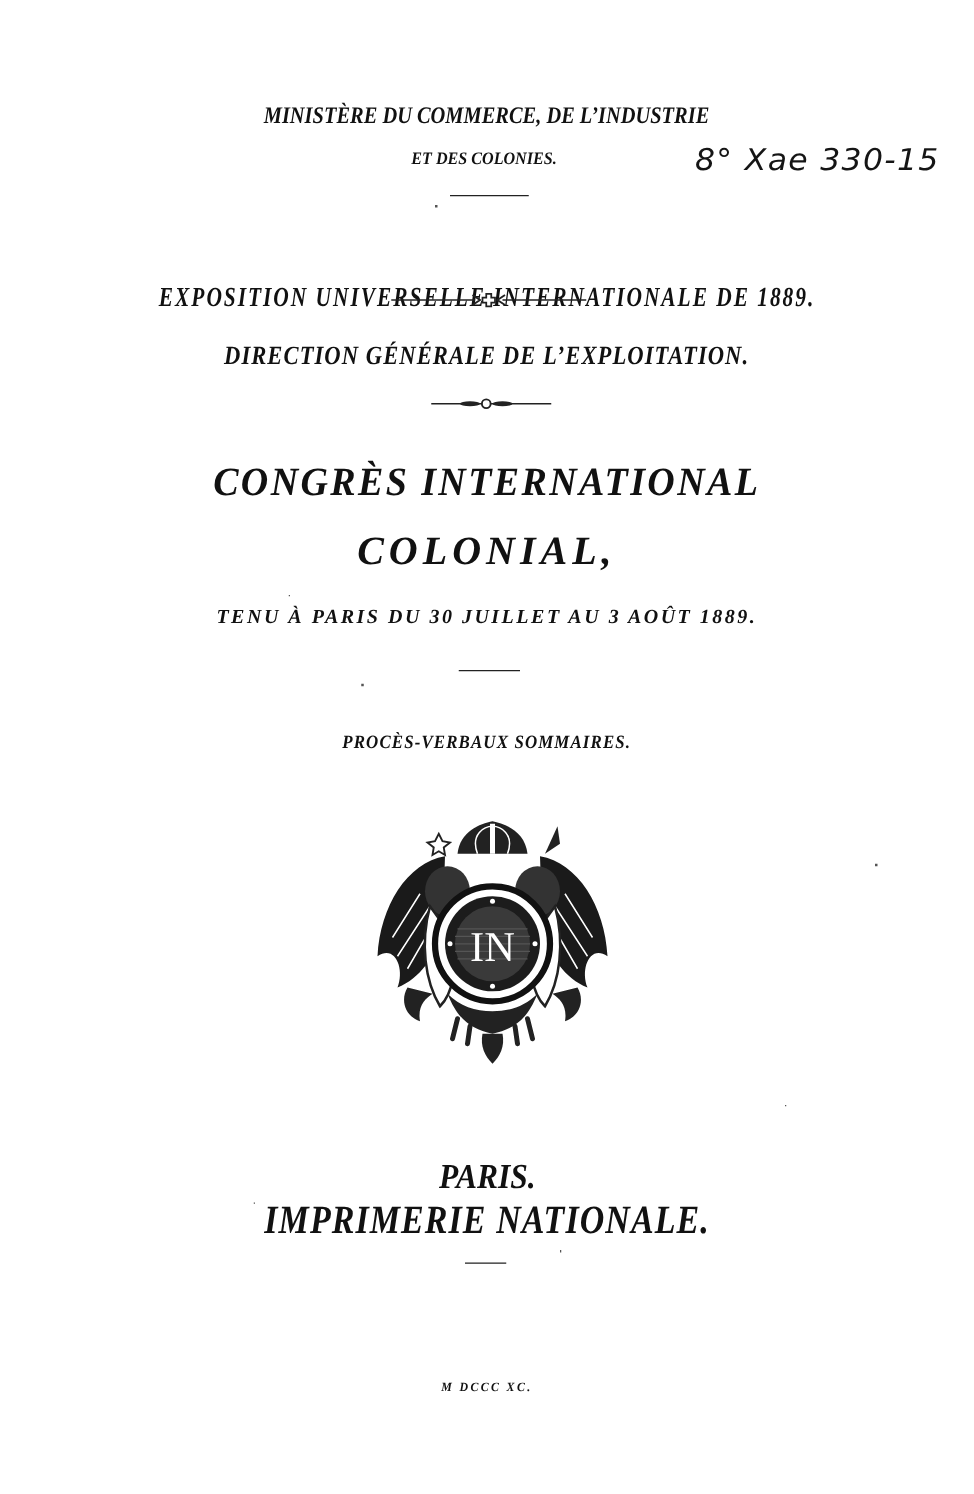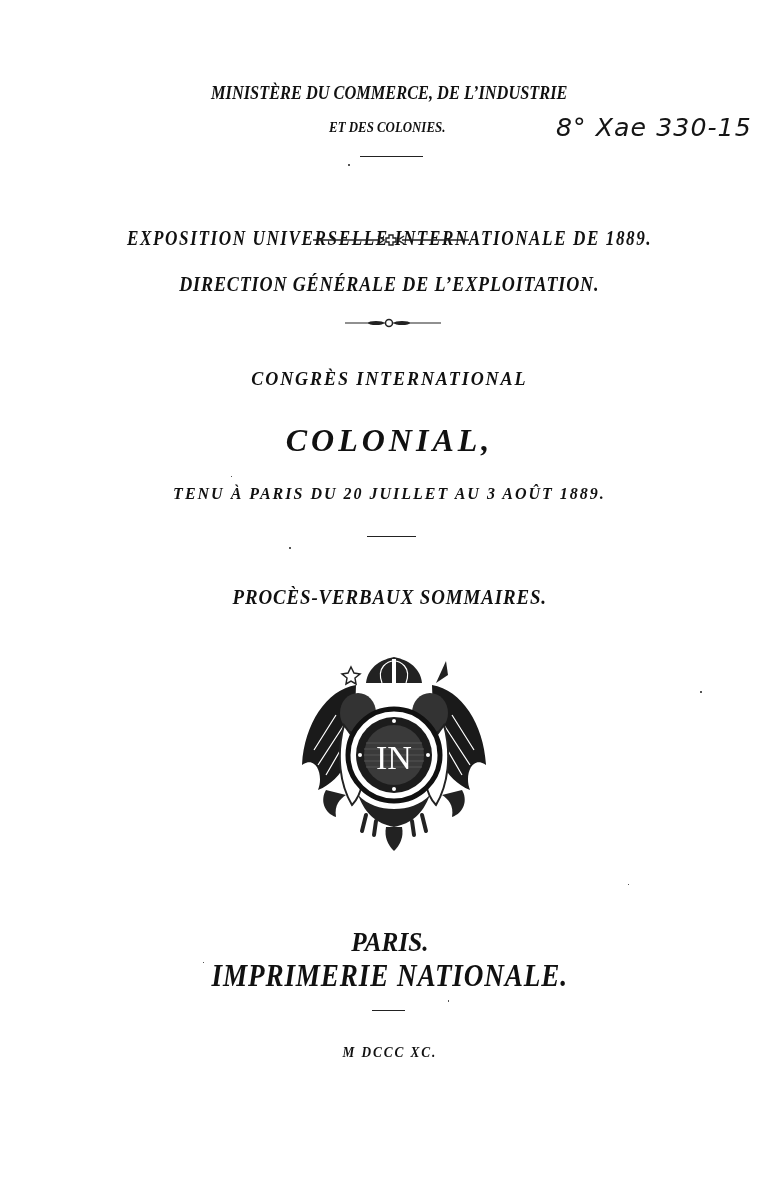--- a/index.html
+++ b/index.html
@@ -48,36 +48,36 @@
   <span class="cond" style="transform:scaleX(0.86);letter-spacing:1px;">DIRECTION GÉNÉRALE DE L’EXPLOITATION.</span>
 </div>
 
 <svg class="ornament" style="left:344px;top:317px;" width="98" height="12" viewBox="0 0 98 12">
   <line x1="1" y1="6" x2="97" y2="6" stroke="#222" stroke-width="1.2"></line>
   <ellipse cx="32" cy="6" rx="8" ry="2" fill="#222"></ellipse>
   <ellipse cx="58" cy="6" rx="8" ry="2" fill="#222"></ellipse>
   <circle cx="45" cy="6" r="3.5" fill="#fff" stroke="#222" stroke-width="1.5"></circle>
 </svg>
 
-<div class="line" style="top:369px;font-size:19px;">
+<div class="line" style="top:369px;font-size:32px;">
   <span class="cond" style="transform:scaleX(0.95);letter-spacing:2px;">CONGRÈS INTERNATIONAL</span>
 </div>
 <div class="line" style="top:424px;font-size:32px;">
   <span class="cond" style="letter-spacing:4px;">COLONIAL,</span>
 </div>
 <div class="speck" style="left:231px;top:476px;width:1px;height:1px;"></div>
 
 <div class="line" style="top:486px;font-size:16px;">
-  <span class="cond" style="letter-spacing:2px;">TENU À PARIS DU 20 JUILLET AU 3 AOÛT 1889.</span>
+  <span class="cond" style="letter-spacing:2px;">TENU À PARIS DU 30 JUILLET AU 3 AOÛT 1889.</span>
 </div>
 
 <div class="rule" style="left:367px;width:49px;top:536px;"></div>
 <div class="speck" style="left:289px;top:547px;"></div>
 
-<div class="line" style="top:587px;font-size:21px;">
+<div class="line" style="top:587px;font-size:15px;">
   <span class="cond" style="transform:scaleX(0.9);letter-spacing:1px;">PROCÈS-VERBAUX SOMMAIRES.</span>
 </div>
 
 <svg class="ornament" style="left:296px;top:655px;" width="196" height="200" viewBox="0 0 196 200">
 
   <path d="M60 30 C30 35 8 70 6 110 C20 100 28 120 22 135 C40 128 52 110 58 90 Z" fill="#1a1a1a"></path>
   <path d="M136 30 C166 35 188 70 190 110 C176 100 168 120 174 135 C156 128 144 110 138 90 Z" fill="#1a1a1a"></path>
   <path d="M18 95 L40 60 M22 110 L48 70 M30 120 L52 82" stroke="#fff" stroke-width="1.2"></path>
   <path d="M178 95 L156 60 M174 110 L148 70 M166 120 L144 82" stroke="#fff" stroke-width="1.2"></path>
 
@@ -125,15 +125,15 @@
   <span class="cond" style="transform:scaleX(0.9);">PARIS.</span>
 </div>
 <div class="line" style="top:959px;font-size:32px;">
   <span class="cond" style="transform:scaleX(0.85);letter-spacing:1px;">IMPRIMERIE NATIONALE.</span>
 </div>
 <div class="speck" style="left:203px;top:962px;width:1px;height:1px;"></div>
 <div class="speck" style="left:448px;top:1000px;width:1px;height:2px;"></div>
 
 <div class="rule" style="left:372px;width:33px;top:1010px;"></div>
 
-<div class="line" style="top:1046px;font-size:14px;">
+<div class="line" style="top:1106px;font-size:10px;">
   <span class="cond" style="transform:scaleX(0.95);letter-spacing:2px;">M DCCC XC.</span>
 </div>
 
 </body></html>

